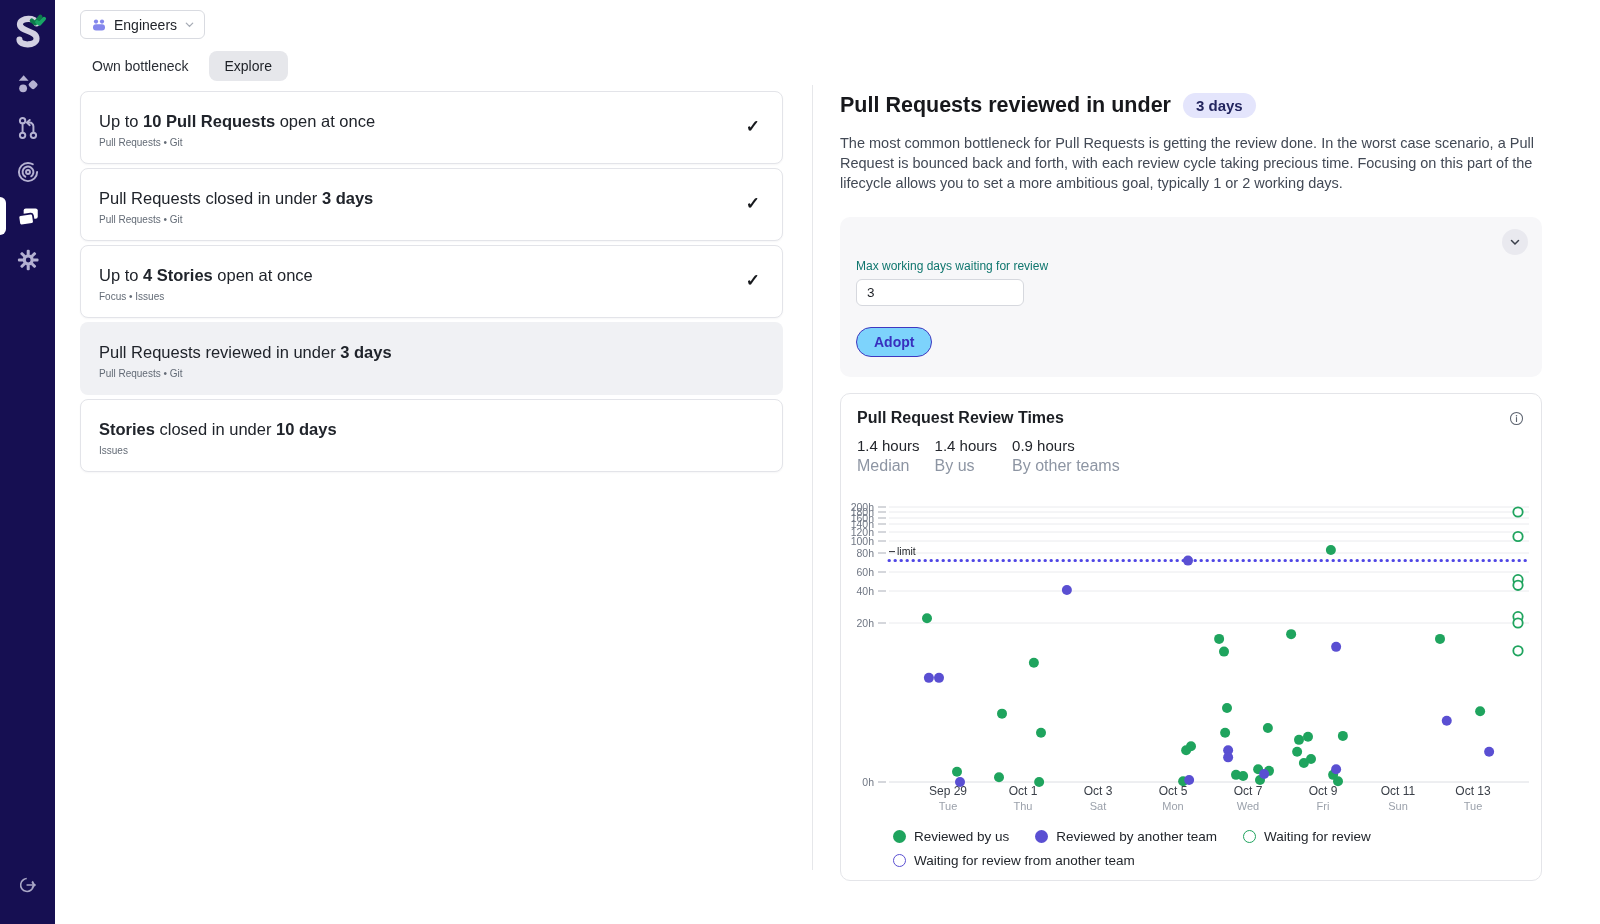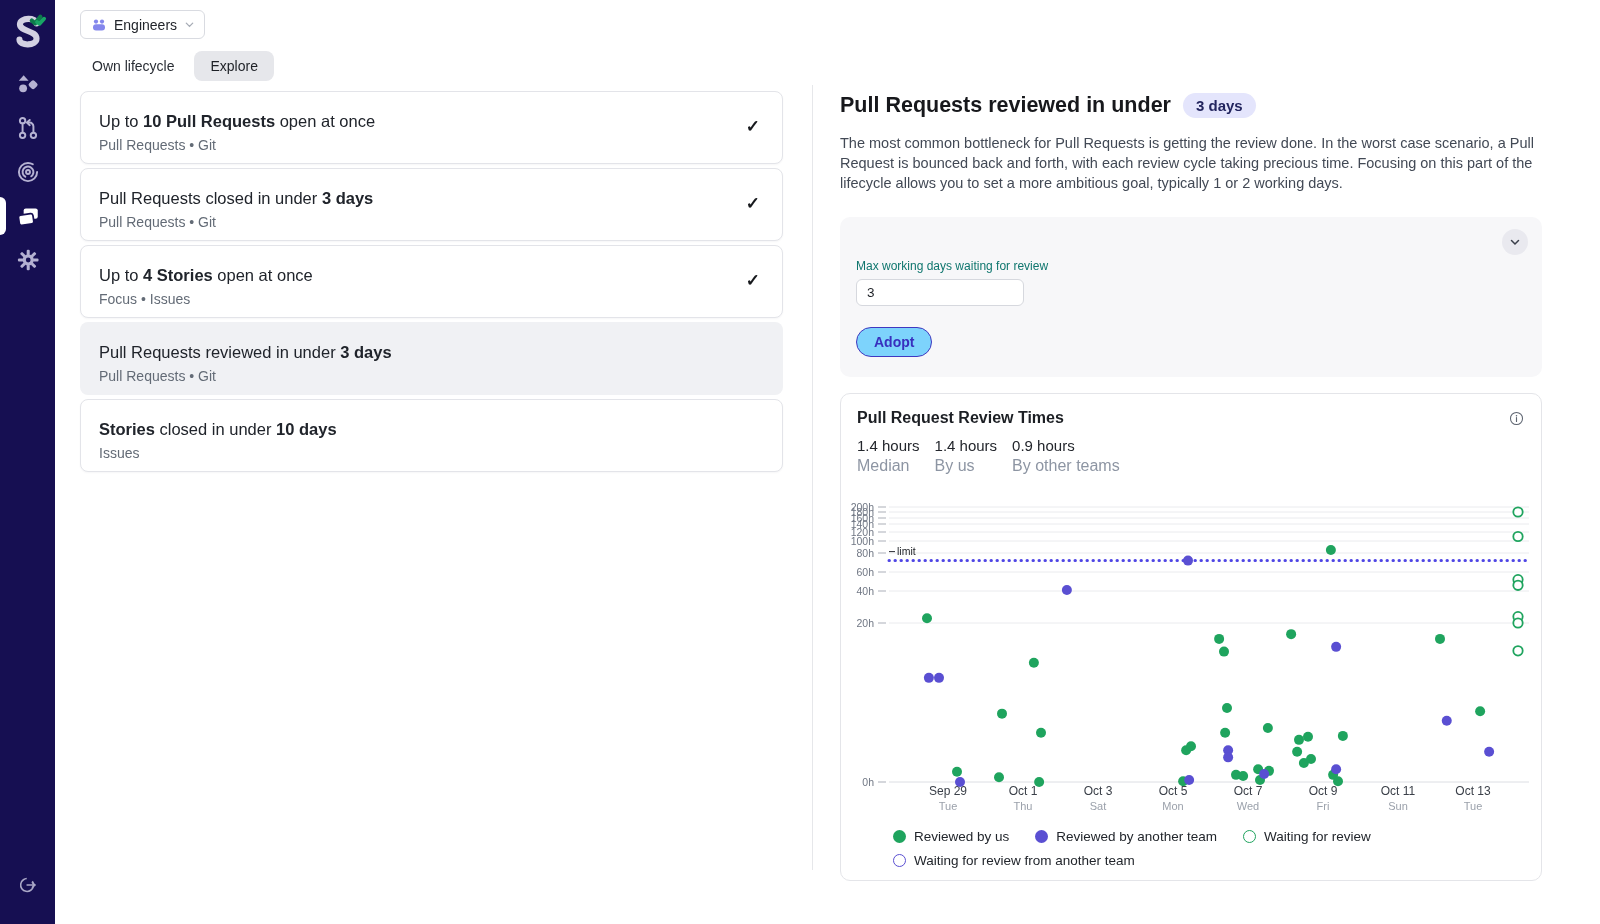--- a/index.html
+++ b/index.html
@@ -27,21 +27,21 @@
   .tab { font-size:14px; color:#2a2e35; padding:7px 2px; border-radius:8px; cursor:pointer; }
   .tab.active { background:#e6e7eb; padding:7px 16px; color:#1d2026; }
 
   
   .agreements { position:absolute; left:25px; top:91px; width:703px; }
   .agreement-card { position:relative; height:73px; margin-bottom:4px; background:#fff;
     border:1px solid #e3e4e9; border-radius:8px; padding:19px 60px 0 18px; cursor:pointer;
     box-shadow:0 1px 2px rgba(16,24,40,.04); }
   .agreement-card.selected { background:#f0f1f4; border-color:transparent; box-shadow:none; }
   .card-title { font-size:16.5px; color:#20242b; line-height:20px; white-space:nowrap; }
-  .card-subtitle { margin-top:6px; font-size:14px; color:#636b76; }
+  .card-subtitle { margin-top:6px; font-size:10px; color:#636b76; }
   .card-check { position:absolute; right:22px; top:50%; transform:translateY(-55%);
     font-size:17px; color:#17191d; font-weight:700; }
 
   .v-divider { position:absolute; left:757px; top:85px; width:1px; height:785px; background:#e6e7ea; }
 
   
   .detail { position:absolute; left:785px; top:93px; width:702px; }
   .detail h1 { display:flex; align-items:center; gap:12px; font-size:21.5px; font-weight:700; color:#17181c; }
   .badge { background:#e4e5fc; color:#23255f; font-size:15px; font-weight:700;
     padding:5px 13px; border-radius:17px; line-height:1; }
@@ -158,21 +158,21 @@
       <circle cx="11" cy="4.6" r="2.1" fill="#8487ec"></circle>
       <rect x="2" y="7.2" width="12" height="6.2" rx="3" fill="#8487ec"></rect>
     </svg>
     <span class="label">Engineers</span>
     <svg width="11" height="11" viewBox="0 0 12 12">
       <path d="M2.5 4.5 L6 8 L9.5 4.5" fill="none" stroke="#a6abb5" stroke-width="1.4" stroke-linecap="round"></path>
     </svg>
   </div>
 
   <div class="tabs">
-    <div class="tab">Own lifecycle</div>
+    <div class="tab">Own bottleneck</div>
     <div class="tab active">Explore</div>
   </div>
 
   <div class="agreements">
       <div class="agreement-card">
         <div class="card-title"><span>Up to </span><span style="font-weight: 700; margin-top: 41px;">10 Pull Requests</span><span> open at once</span></div>
         <div class="card-subtitle">Pull Requests • Git</div>
         <span class="card-check">✓</span>
       </div>
       <div class="agreement-card">

